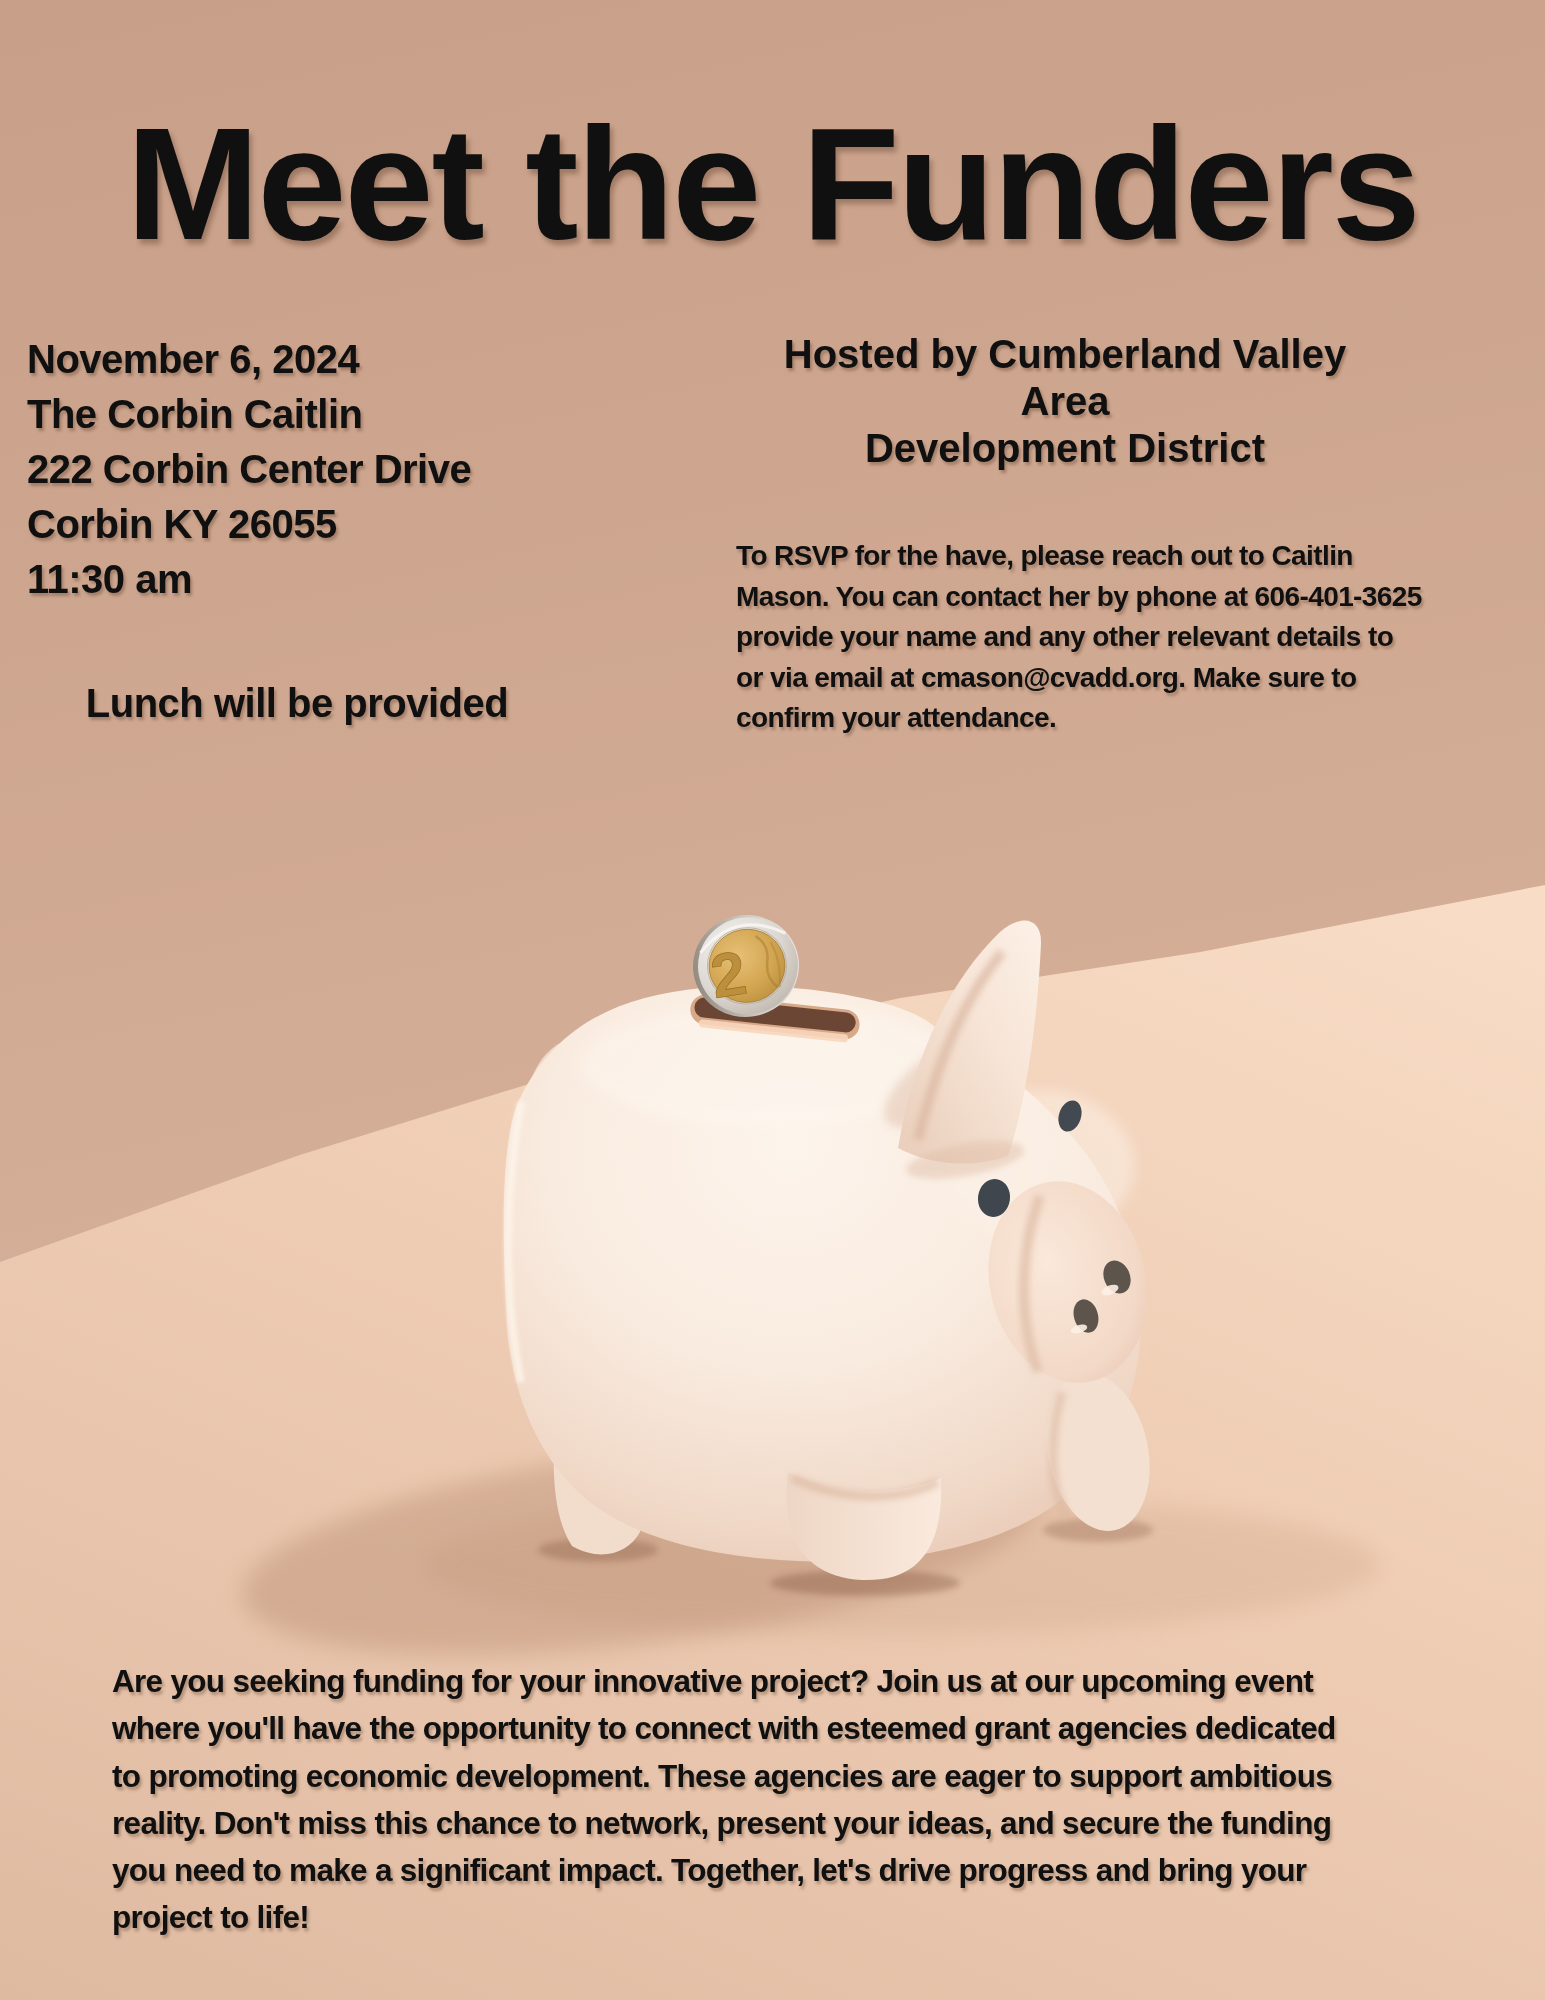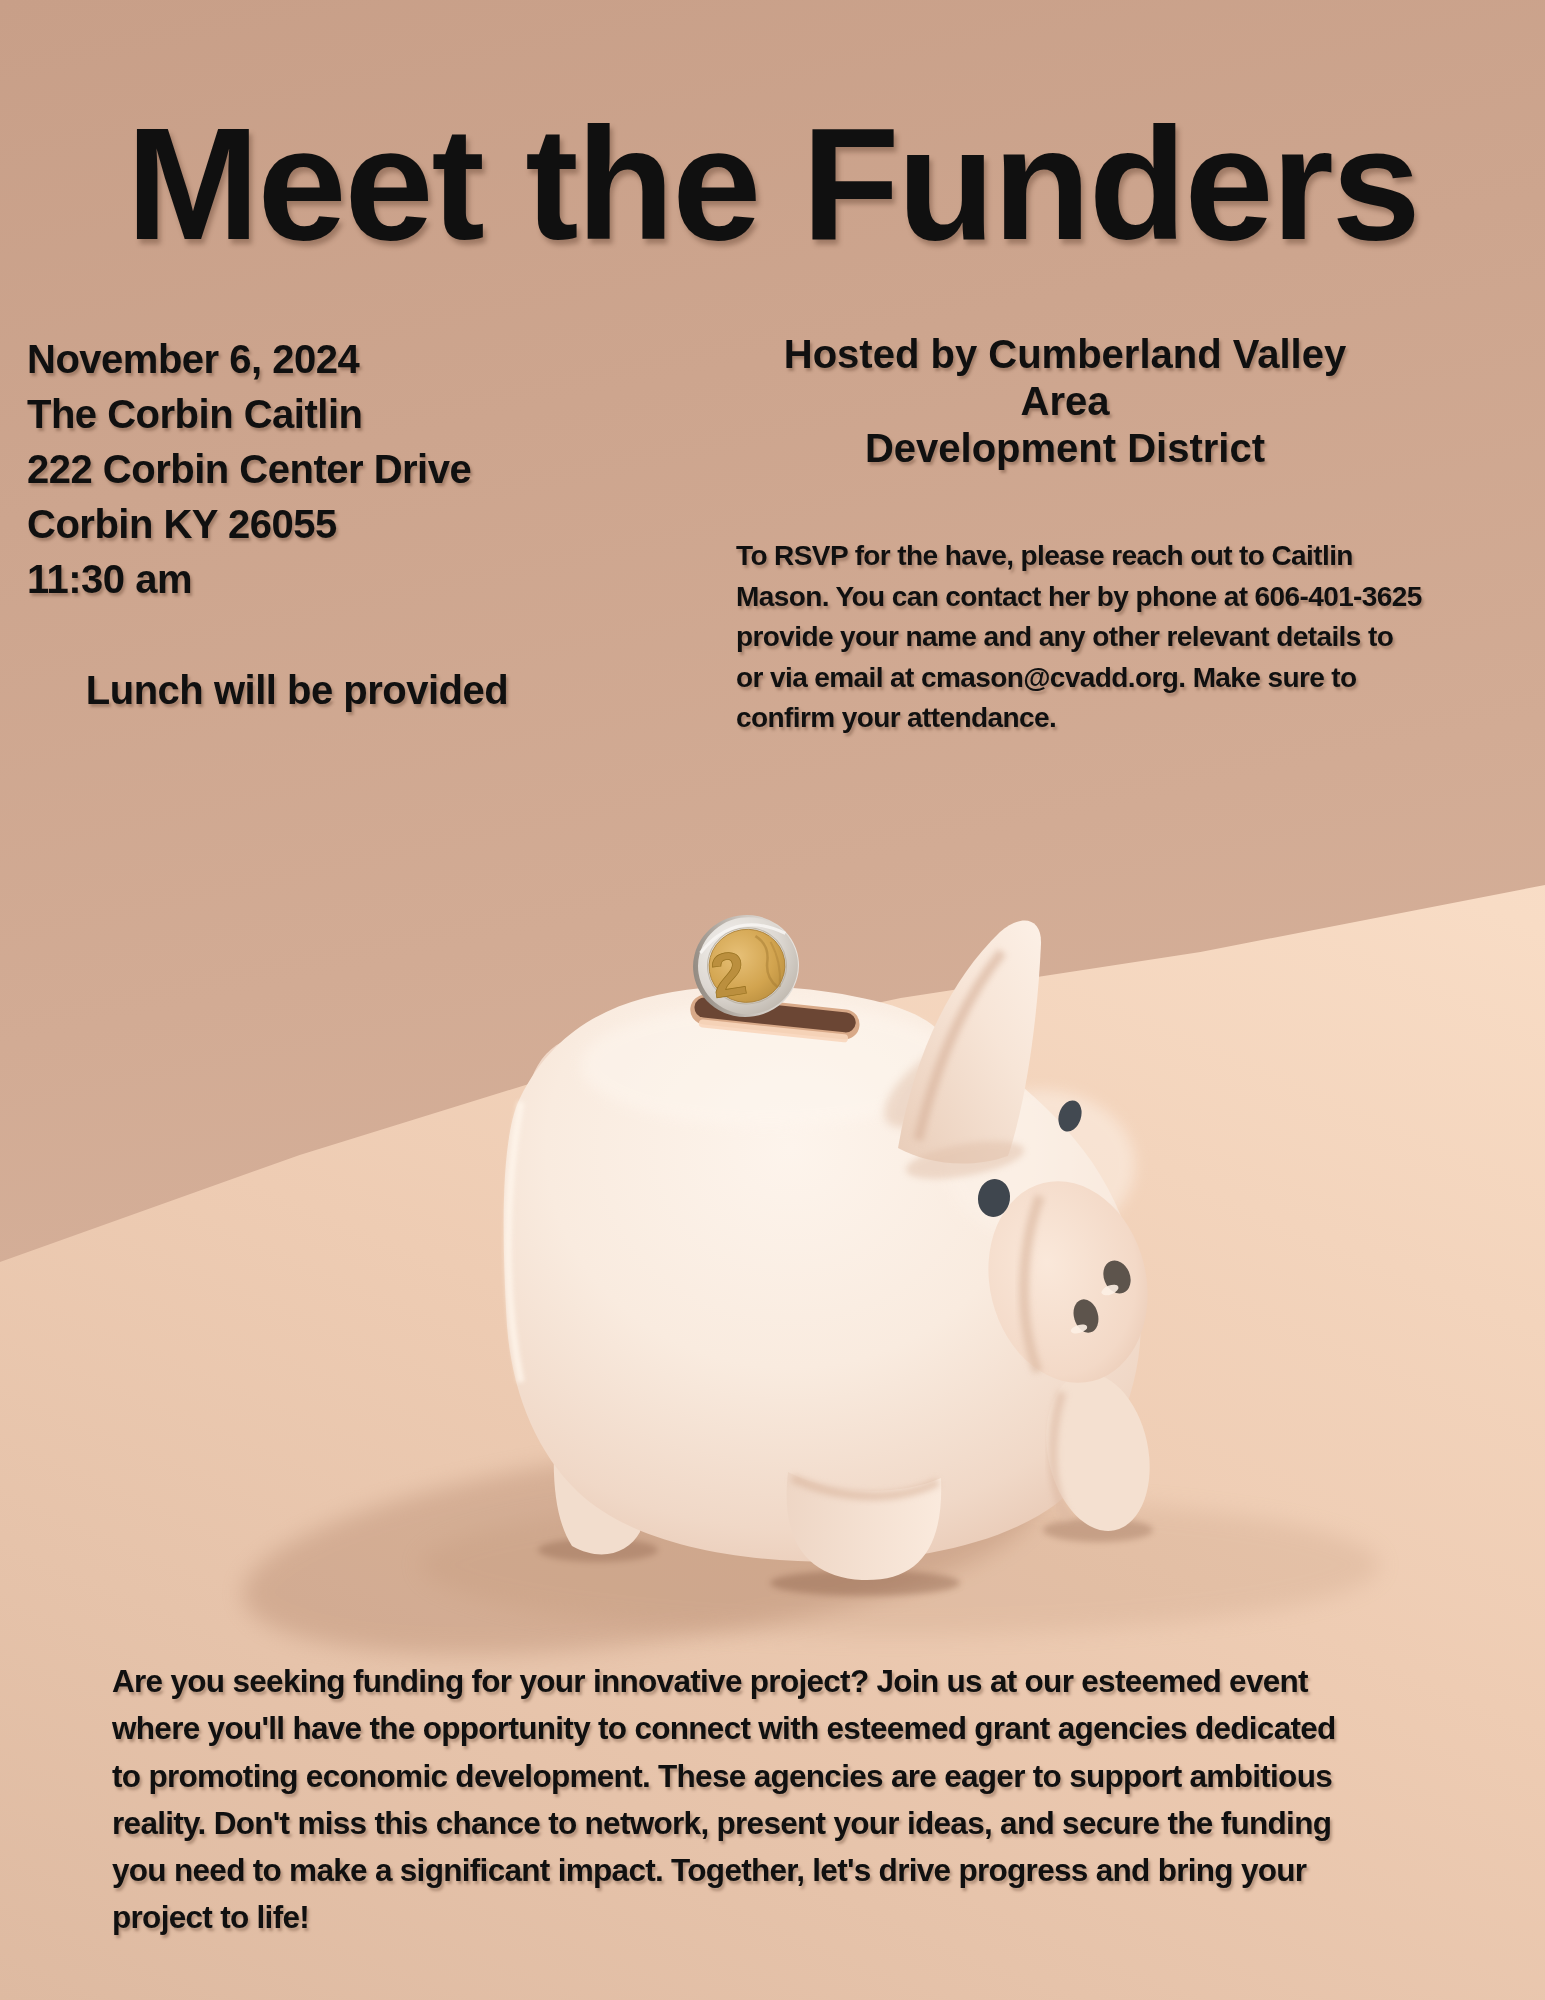--- a/index.html
+++ b/index.html
@@ -18,21 +18,21 @@
   }
   .photo-svg{position:absolute;inset:0;z-index:1;}
   .text-layer{position:absolute;inset:0;z-index:2;margin-top:44px;}
   .txt{position:absolute;font-weight:700;text-shadow:2px 3px 3px rgba(92,60,42,.38);}
   .title{
     left:0;right:0;top:56px;text-align:center;
     font-size:160px;line-height:1.05;letter-spacing:-2px;
     text-shadow:3px 5px 5px rgba(92,60,42,.4);
   }
   .details{left:27px;top:288px;width:540px;font-size:40px;line-height:55px;letter-spacing:-.5px;}
-  .lunch{left:27px;top:624px;width:540px;text-align:center;font-size:40px;letter-spacing:-.5px;}
+  .lunch{left:27px;top:637px;width:540px;text-align:center;font-size:40px;letter-spacing:-.5px;}
   .hosted{left:765px;top:287px;width:600px;text-align:center;font-size:40px;line-height:47px;}
   .rsvp{left:736px;top:492px;font-size:28px;line-height:40.5px;letter-spacing:-.6px;}
   .rsvp div{white-space:nowrap;}
   .description{left:112px;top:1614px;font-size:31.5px;line-height:47.3px;letter-spacing:-.7px;}
   .description div{white-space:nowrap;}
 </style>
 </head>
 <body>
 
 <div class="poster">
@@ -172,21 +172,21 @@
 
     <div class="txt rsvp">
       <div>To RSVP for the have, please reach out to Caitlin</div>
       <div>Mason. You can contact her by phone at 606-401-3625</div>
       <div>provide your name and any other relevant details to</div>
       <div>or via email at cmason@cvadd.org. Make sure to</div>
       <div>confirm your attendance.</div>
     </div>
 
     <div class="txt description">
-      <div>Are you seeking funding for your innovative project? Join us at our esteemed event</div>
+      <div>Are you seeking funding for your innovative project? Join us at our upcoming event</div>
       <div>where you'll have the opportunity to connect with esteemed grant agencies dedicated</div>
       <div>to promoting economic development. These agencies are eager to support ambitious</div>
       <div>reality. Don't miss this chance to network, present your ideas, and secure the funding</div>
       <div>you need to make a significant impact. Together, let's drive progress and bring your</div>
       <div>project to life!</div>
     </div>
   </div>
 </div>
 
 </body></html>

